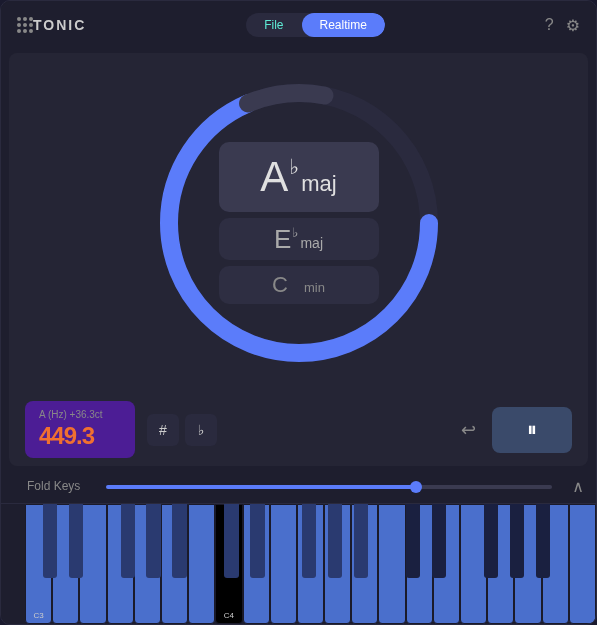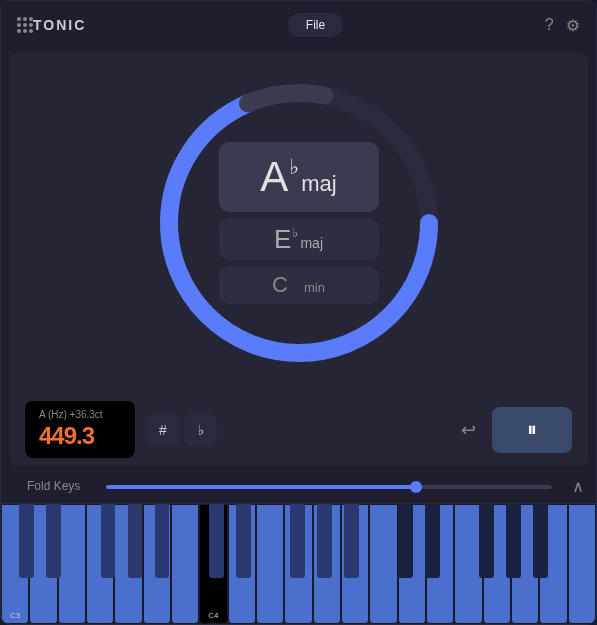--- a/index.html
+++ b/index.html
@@ -58,21 +58,21 @@
     .title-center {
       display: flex;
       align-items: center;
       background: #2a2a3e;
       border-radius: 20px;
       overflow: hidden;
     }
     .title-btn {
       padding: 5px 18px;
       font-size: 12px;
-      color: #e5e5e5;
+      color: #5eead4;
       cursor: pointer;
       border-radius: 20px;
       border: none;
       background: transparent;
     }
     .title-btn.active {
       background: #5b7cfa;
       color: #fff;
     }
     .title-right {
@@ -165,21 +165,21 @@
     .chord-card.tertiary .chord-text { font-size: 22px; color: #888; }
     .chord-card.tertiary .chord-name { font-size: 13px; color: #888; }
     
     .bottom-controls {
       padding: 8px 16px;
       display: flex;
       align-items: center;
       gap: 12px;
     }
     .freq-display {
-      background: #000000;
+      background: #4c1d95;
       border-radius: 8px;
       padding: 8px 14px;
       min-width: 110px;
     }
     .freq-label {
       color: #888;
       font-size: 10px;
       margin-bottom: 2px;
     }
     .freq-value {
@@ -278,20 +278,21 @@
       cursor: pointer;
       padding: 0 4px;
     }
     
     .piano-keyboard {
       position: relative;
       height: 120px;
       padding: 0;
       overflow: hidden;
       display: flex;
+      margin-left: 24px;
     }
     .piano-tabs-row {
       display: flex;
       align-items: center;
       height: 34px;
       padding: 0 8px;
       border-bottom: 1px solid #2a2a3e;
     }
   </style>
 </head>
@@ -309,20 +310,21 @@
         <div class="logo-dot"></div>
         <div class="logo-dot"></div>
         <div class="logo-dot"></div>
         <div class="logo-dot"></div>
         <div class="logo-dot"></div>
       </div>
       <span class="app-title">TONIC</span>
     </div>
     <div class="title-center">
       <button class="title-btn">File</button>
+      <button class="title-btn active">Realtime</button>
     </div>
     <div class="title-right">
       <button class="icon-btn">?</button>
       <button class="icon-btn">⚙</button>
     </div>
   </div>
 
   <div class="main-content">
 
     <div class="circle-area">

